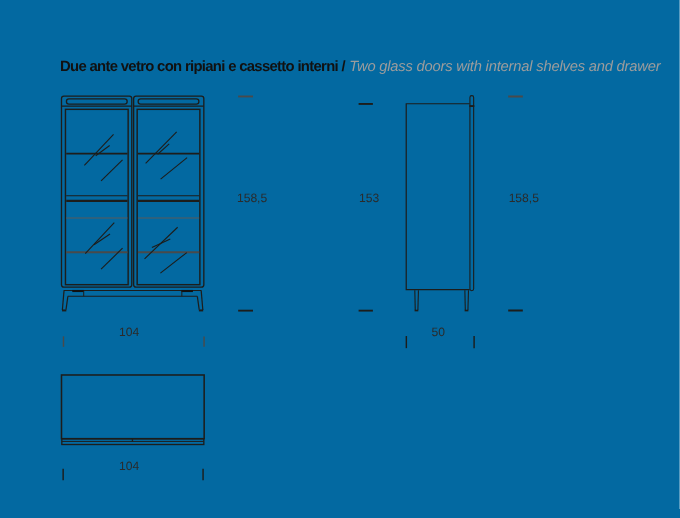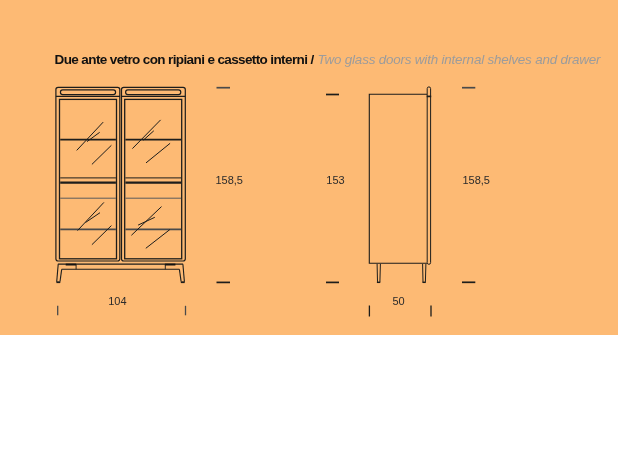--- a/index.html
+++ b/index.html
@@ -1,16 +1,16 @@
 <!DOCTYPE html>
 <html><head>
 <meta charset="utf-8">
 <style>
   html,body{margin:0;padding:0;background:#ffffff;}
-  #page{position:relative;width:618px;height:335px;background:#fdba74;overflow:hidden;
+  #page{position:relative;width:618px;height:471px;background:#0369a1;overflow:hidden;
         font-family:"Liberation Sans", sans-serif;}
   svg{position:absolute;left:0;top:0;}
   .num{font-family:"Liberation Sans", sans-serif;font-size:11px;fill:#2b2b2b;}
 </style>
 </head>
 <body>
 <div id="page">
 <svg width="618" height="471" viewBox="0 0 618 471">
 
   <text x="54.6" y="64.2" font-size="13.5" font-weight="bold" fill="#111" letter-spacing="-0.62">Due ante vetro con ripiani e cassetto interni /</text>

